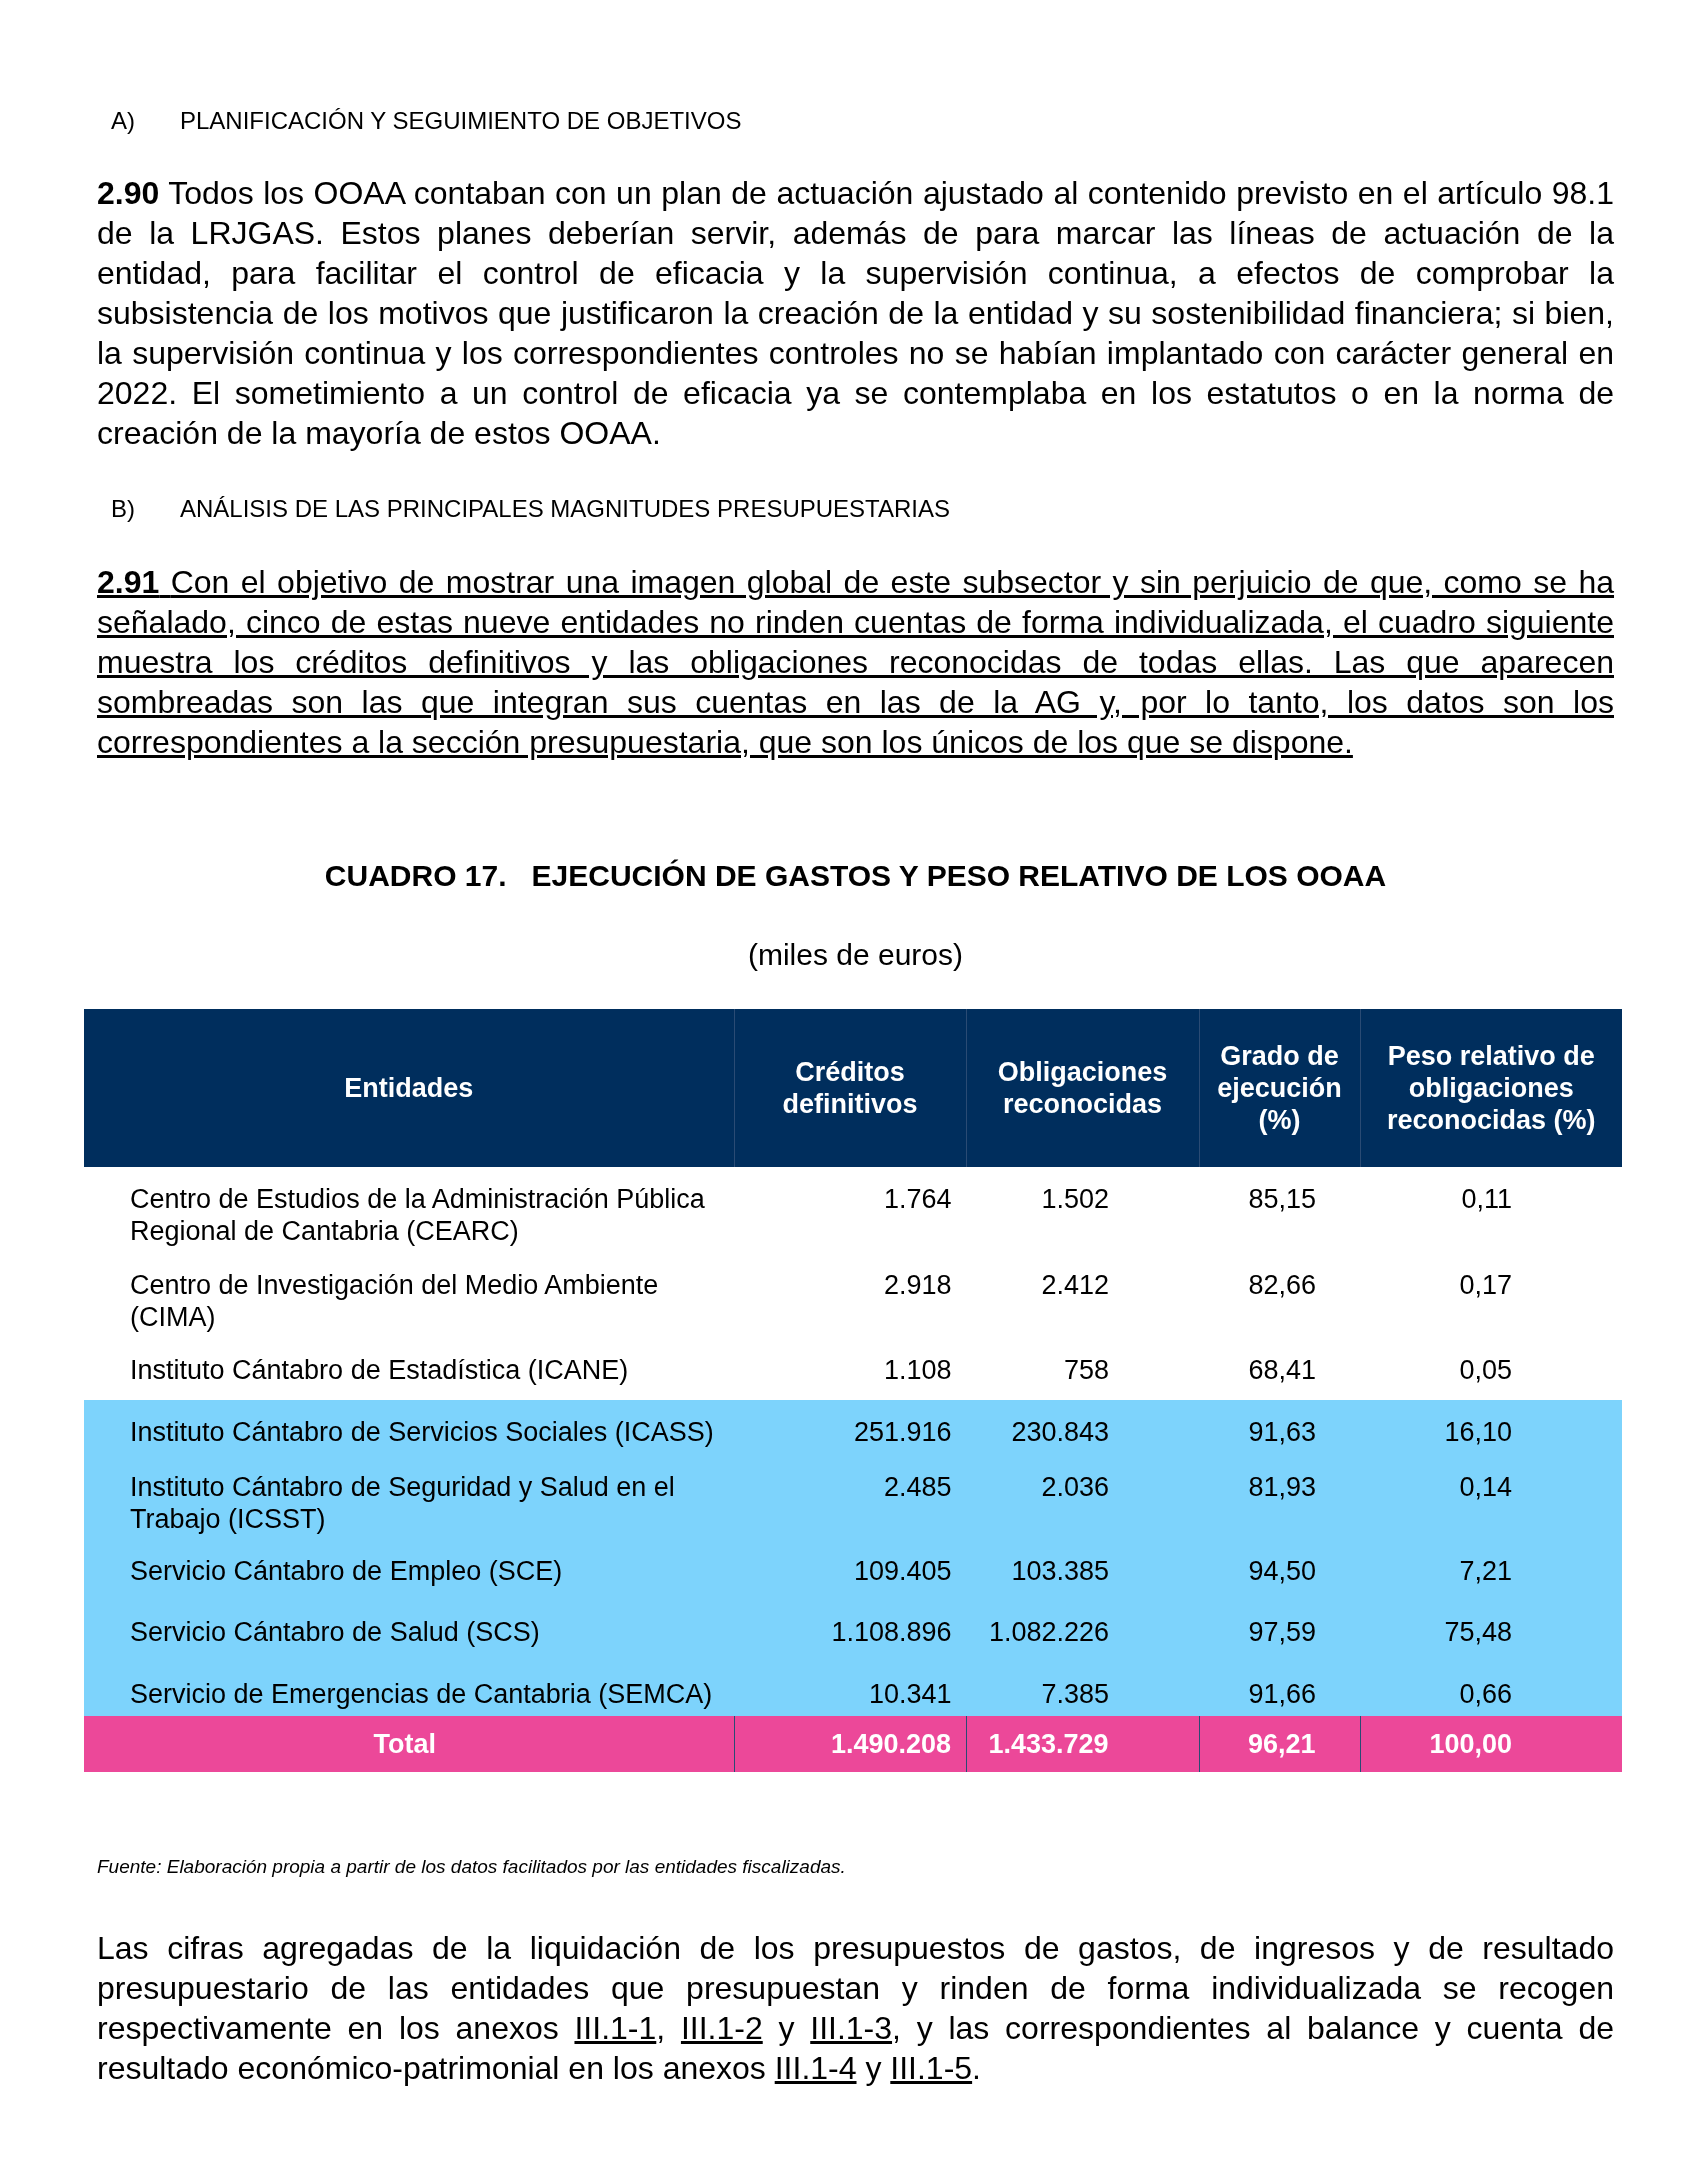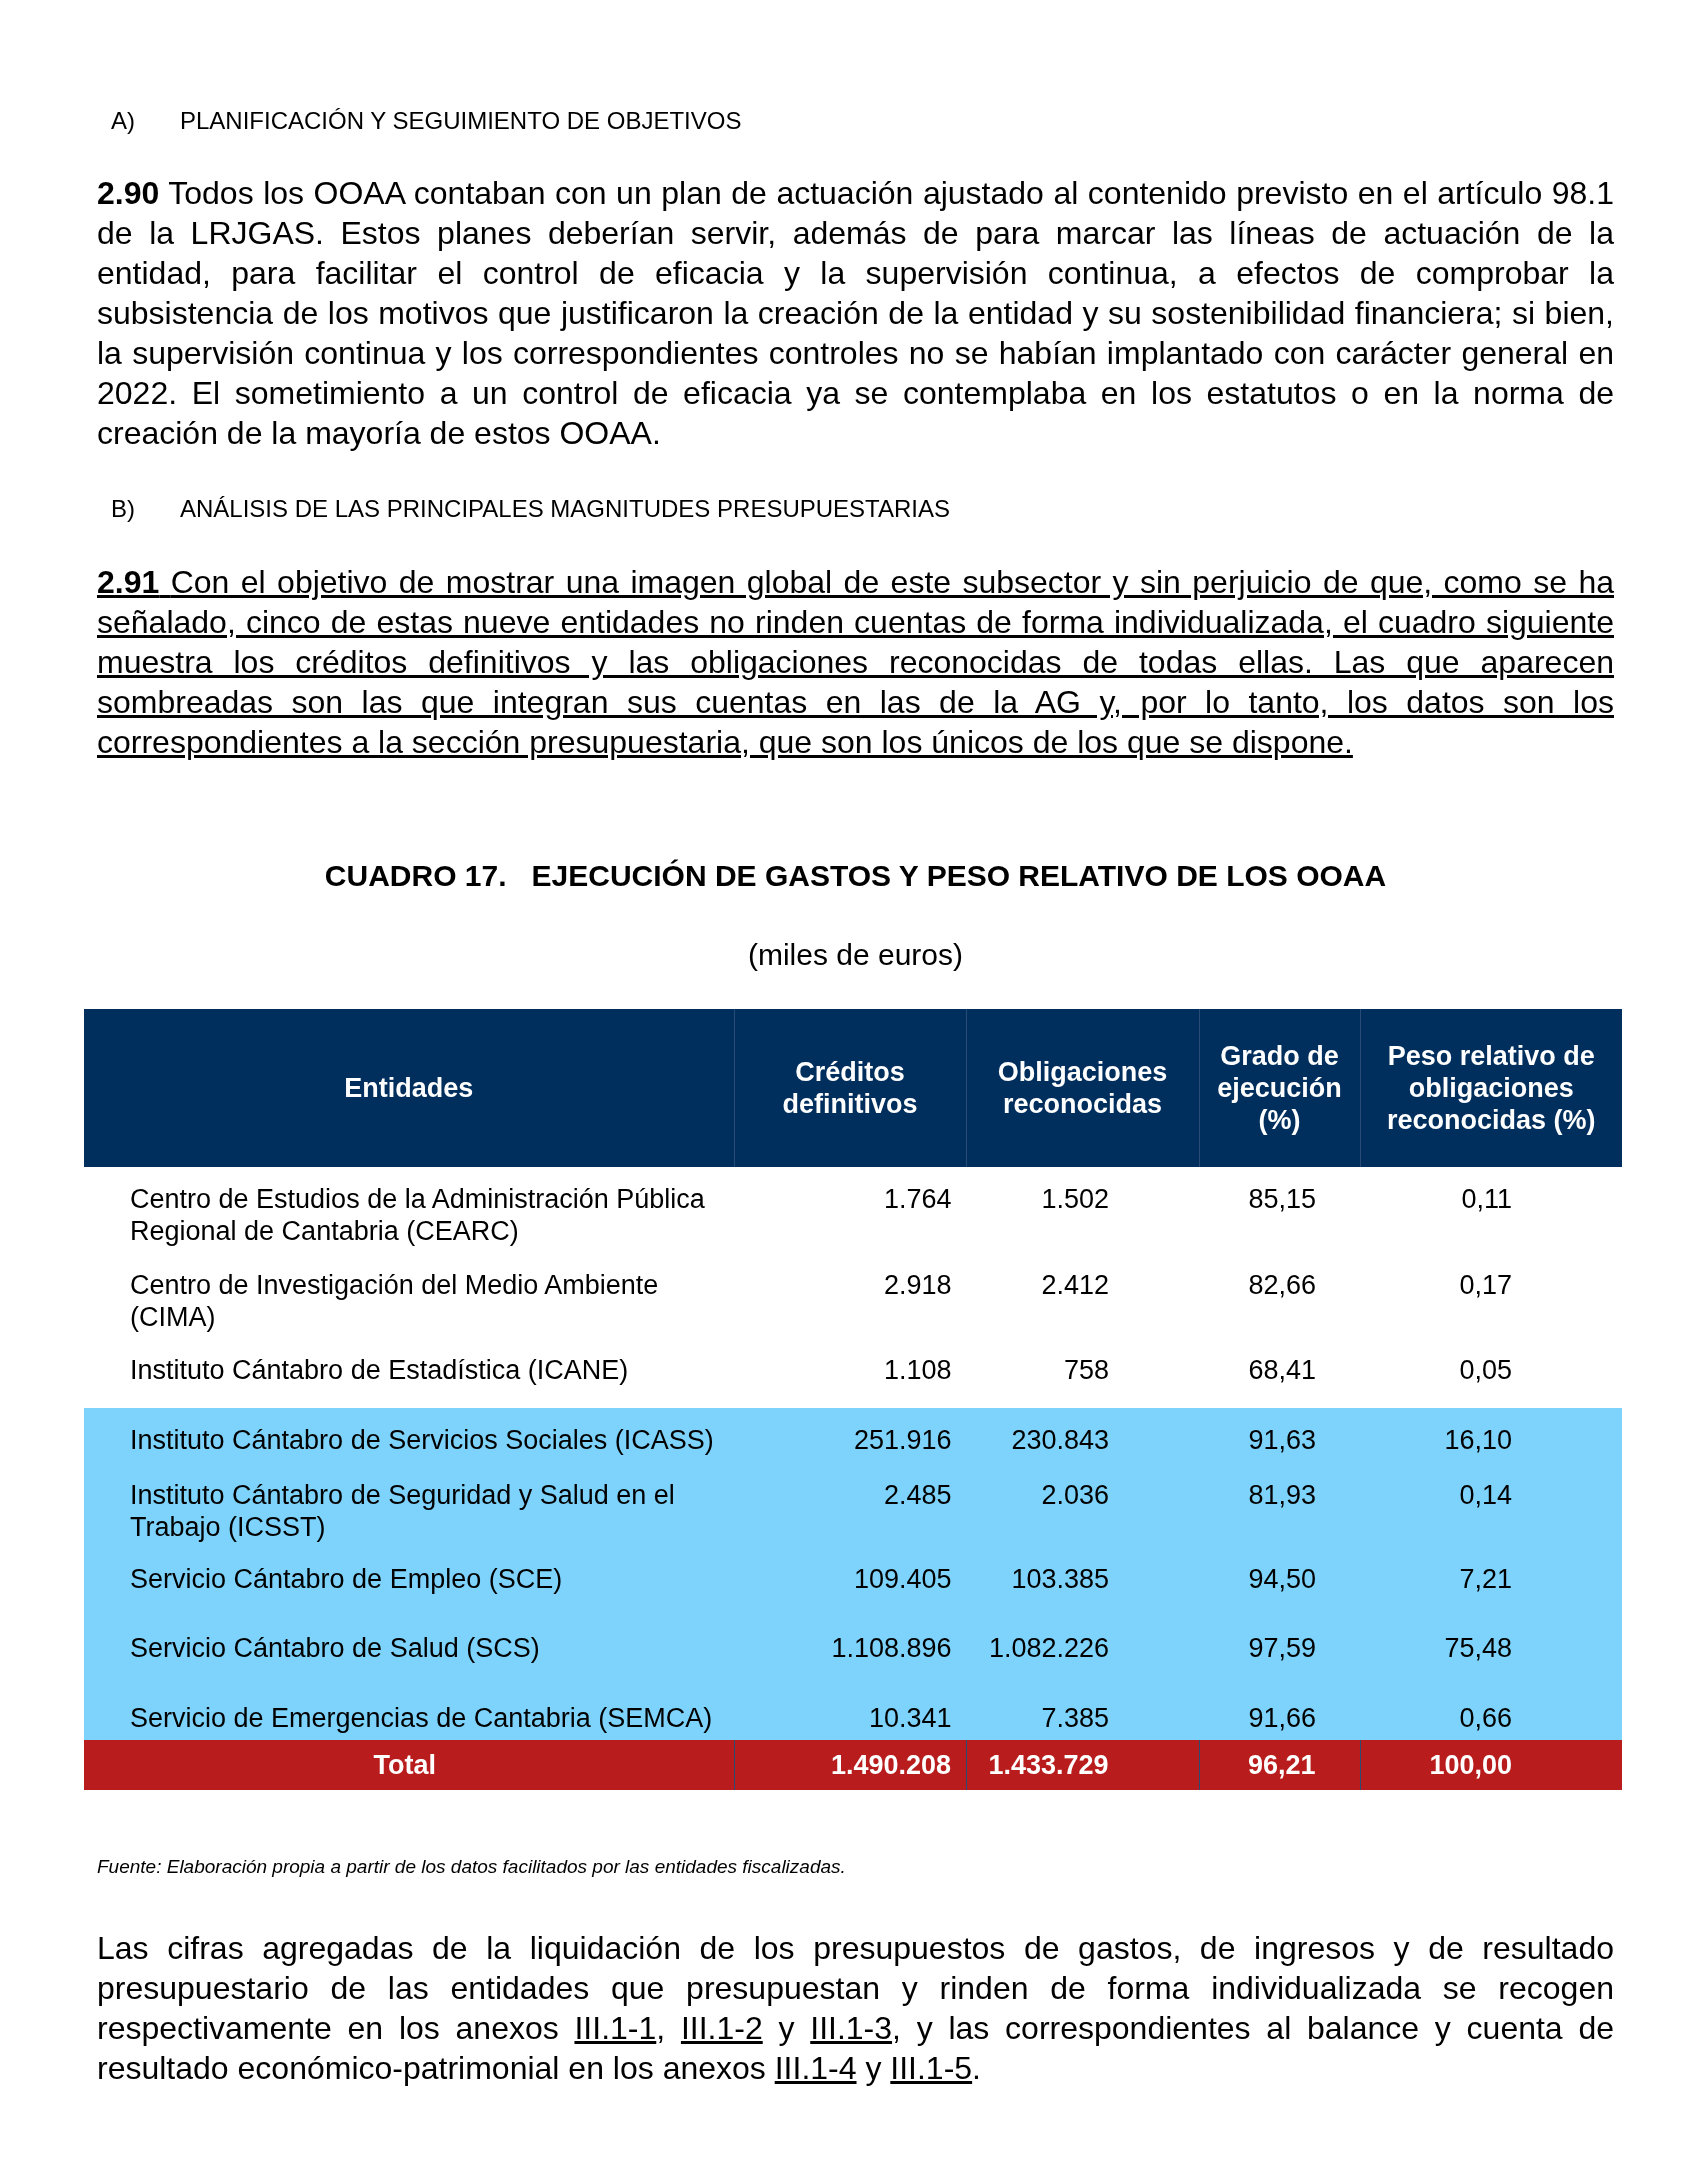--- a/index.html
+++ b/index.html
@@ -33,23 +33,23 @@
   }
   table.data th:last-child { border-right: none; }
   table.data td { vertical-align: top; padding: 16px 0 6.4px 0; }
   table.data td.name { padding-left: 46px; padding-right: 8px; }
   table.data td.num { text-align: right; }
   table.data td.c1 { padding-right: 14.4px; }
   table.data td.c2 { padding-right: 90px; }
   table.data td.c3 { padding-right: 44px; }
   table.data td.c4 { padding-right: 110px; }
   table.data tr.shaded td { background: #7dd3fc; }
-  table.data tr.single td { padding-top: 14.4px; padding-bottom: 22px; }
+  table.data tr.single td { padding-top: 14.4px; padding-bottom: 14px; }
   table.data tr.total td {
-    background: #b91c1c; color: #fff; font-weight: bold; height: 50px; vertical-align: middle; padding-top: 0; padding-bottom: 0;
+    background: #ec4899; color: #fff; font-weight: bold; height: 56px; vertical-align: middle; padding-top: 0; padding-bottom: 0;
     border-right: 0.8px solid #2a4b74;
   }
   table.data tr.total td:last-child { border-right: none; }
   table.data tr.total td.name { text-align: center; padding-left: 0; }
   .source { position: absolute; left: 0; font-size: 19px; top: 1856px; font-style: italic; }
   .link { text-decoration: underline; color: #000; cursor: pointer; }
 </style>
 </head>
 <body>
 

